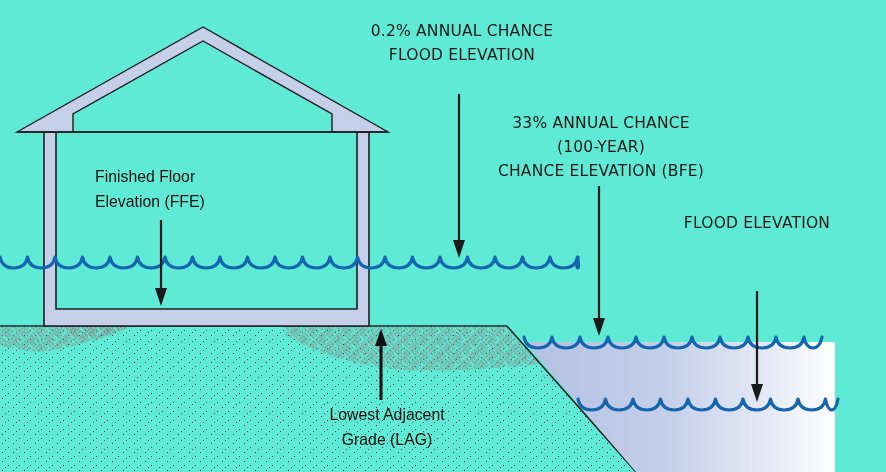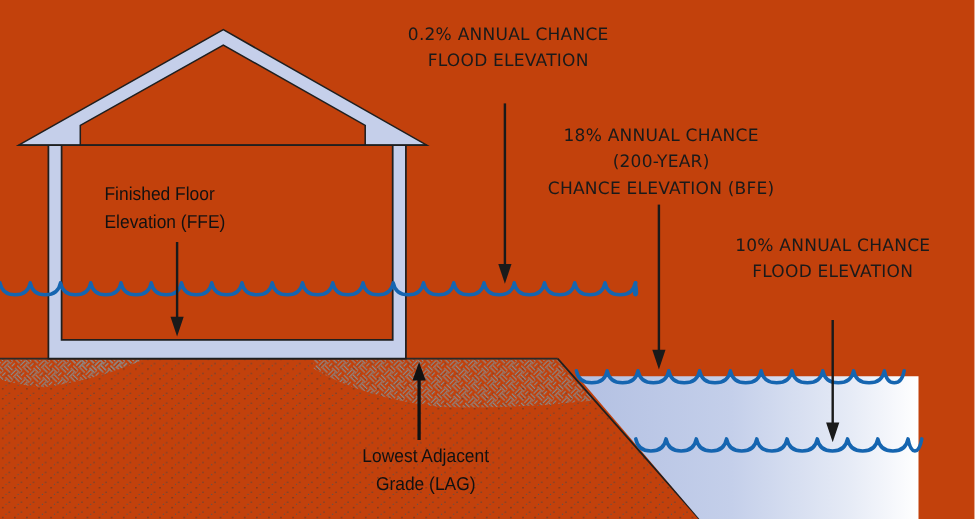--- a/index.html
+++ b/index.html
@@ -1,16 +1,16 @@
 <!DOCTYPE html>
 <html><head>
 <meta charset="utf-8">
 <style>
   html, body { margin: 0; padding: 0; background: #ffffff; }
-  #stage { position: relative; width: 886px; height: 472px; overflow: hidden; background: #c2410c; }
+  #stage { position: relative; width: 886px; height: 472px; overflow: hidden; background: #5eead4; }
   svg { position: absolute; left: 0; top: 0; }
   .label {
     position: absolute; text-align: center; color: #1a1a1a;
     font-family: "DejaVu Sans", sans-serif; font-size: 15.5px; line-height: 24px;
     white-space: nowrap; letter-spacing: 0.2px;
   }
   .label-sans {
     position: absolute; text-align: left; color: #111111;
     font-family: "Liberation Sans", sans-serif; font-size: 17px; line-height: 25px;
     white-space: nowrap; transform: scaleX(0.93); transform-origin: left top;
@@ -100,27 +100,26 @@
       </g>
     </g>
   </svg>
 
   <div class="label" style="left:318px; top:19px; width:288px;">
     <span class="line">0.2% ANNUAL CHANCE</span>
     <span class="line">FLOOD ELEVATION</span>
   </div>
 
   <div class="label" style="left:470px; top:111px; width:262px;">
-    <span class="line">18% ANNUAL CHANCE</span>
-    <span class="line">(200-YEAR)</span>
+    <span class="line">33% ANNUAL CHANCE</span>
+    <span class="line">(100-YEAR)</span>
     <span class="line">CHANCE ELEVATION (BFE)</span>
   </div>
 
   <div class="label" style="left:632px; top:211px; width:250px;">
-    <span class="line">10% ANNUAL CHANCE</span>
     <span class="line">FLOOD ELEVATION</span>
   </div>
 
   <div class="label-sans" style="left:95px; top:164px;">
     <span class="line">Finished Floor</span>
     <span class="line">Elevation (FFE)</span>
   </div>
 
   <div class="label-sans center" style="left:312px; top:402px; width:150px;">
     <span class="line">Lowest Adjacent</span>

